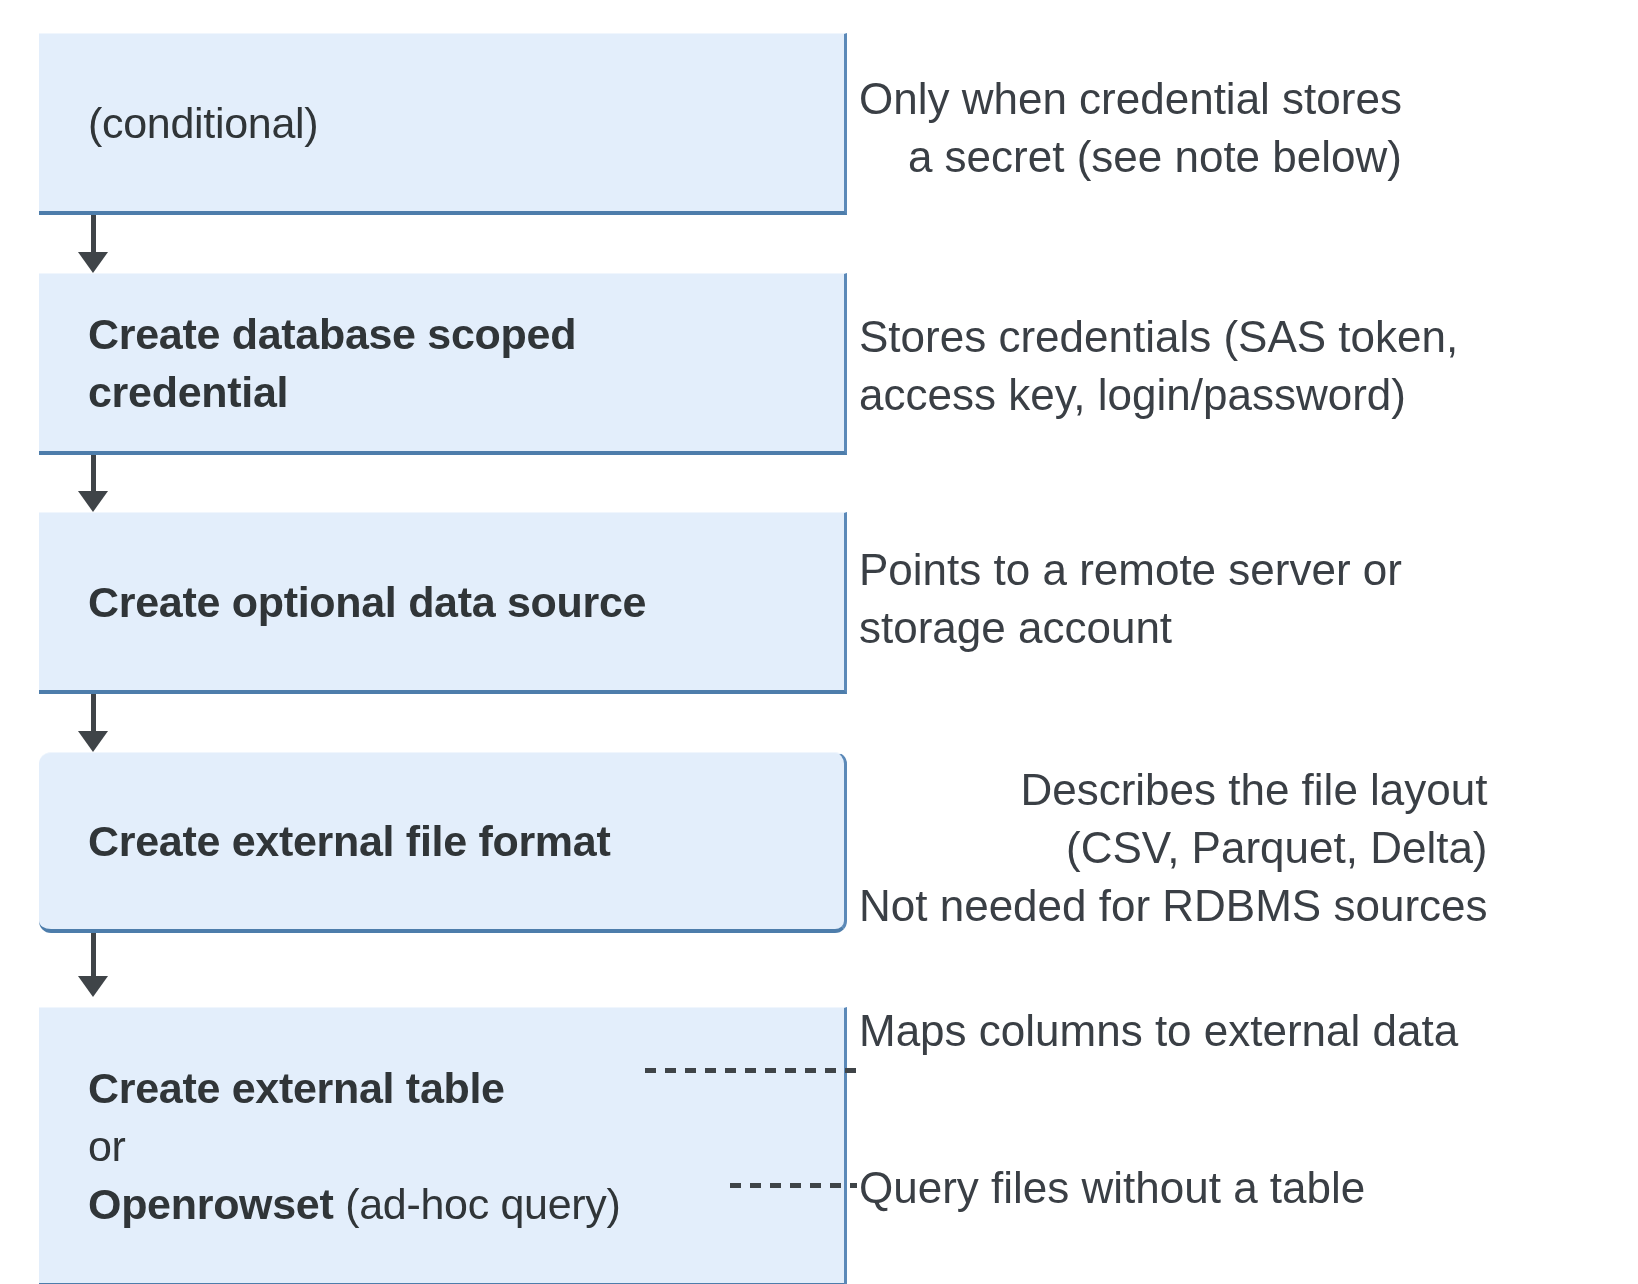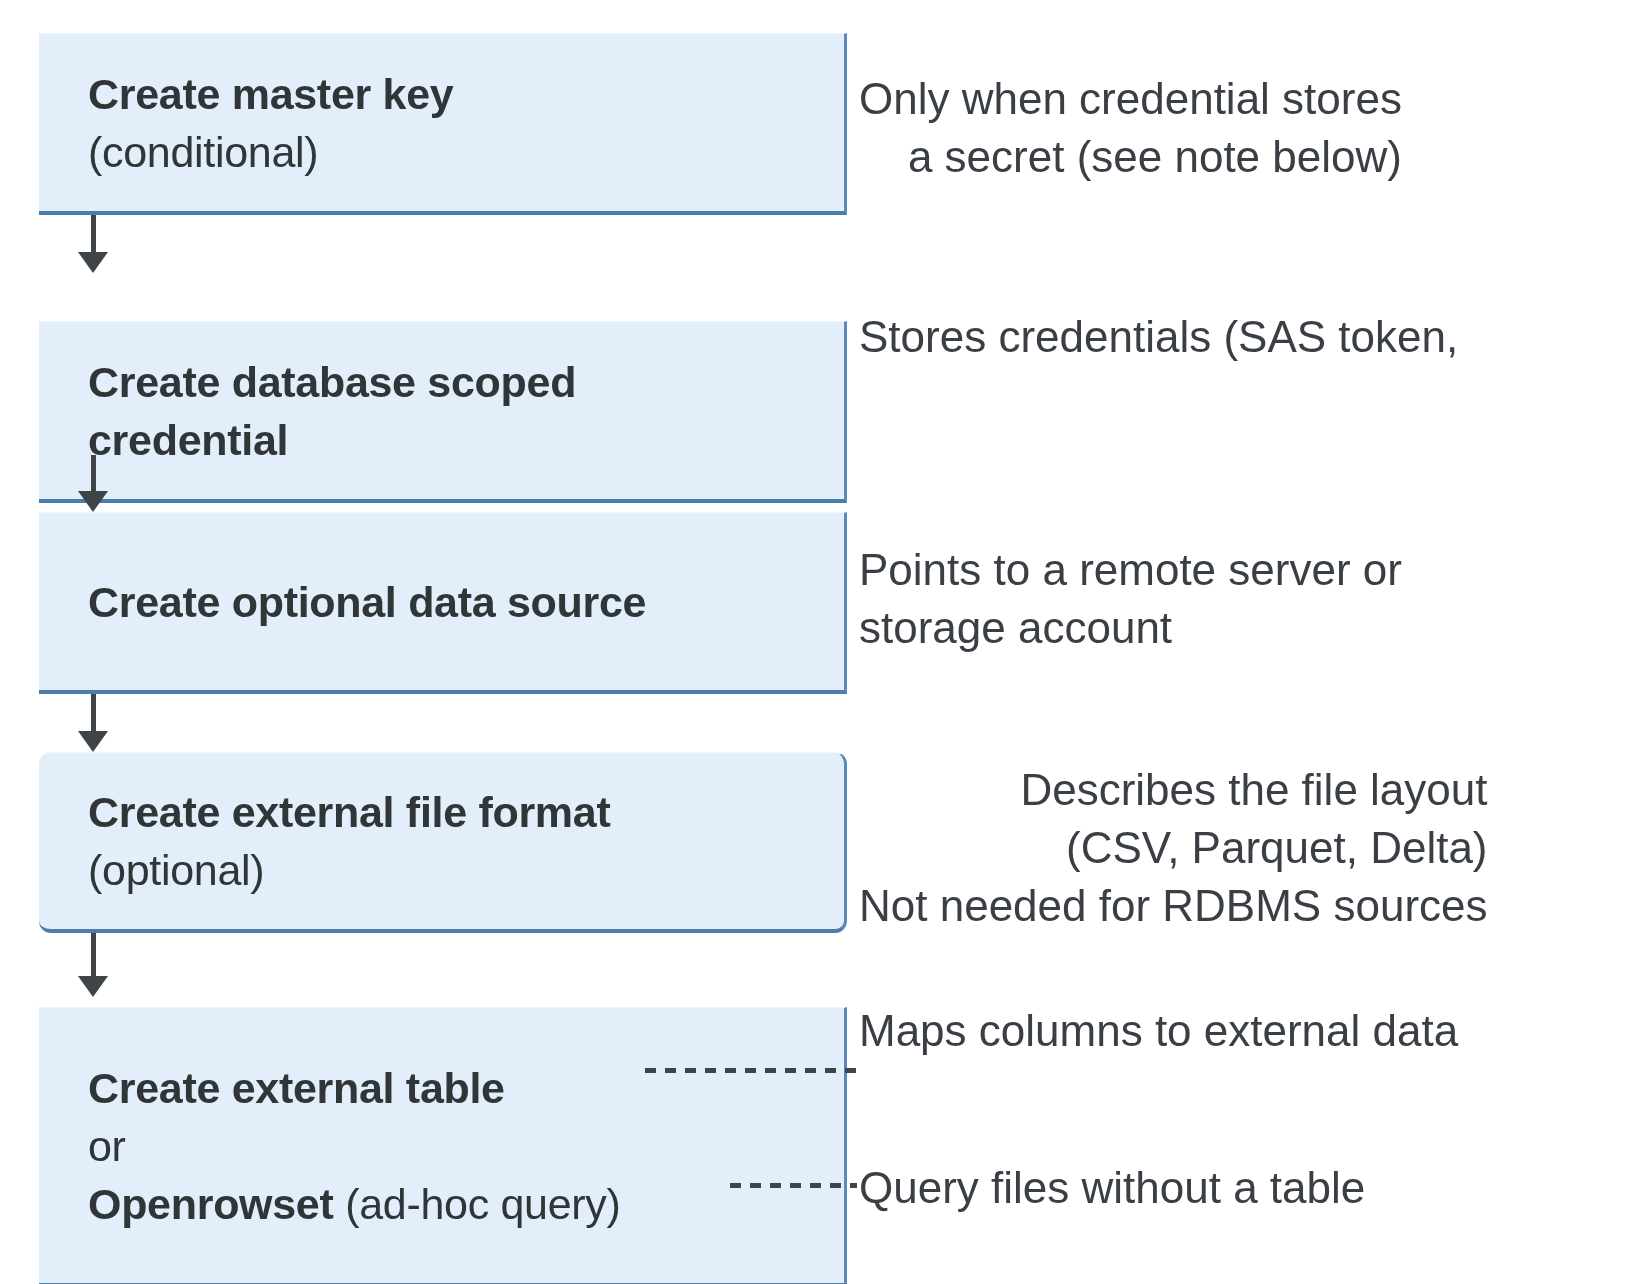--- a/index.html
+++ b/index.html
@@ -26,21 +26,21 @@
     border-right:3px solid var(--box-border-right);
     border-bottom:4px solid var(--box-border);
     border-top:1px solid #f0f6fd;
     display:flex;flex-direction:column;justify-content:center;
     padding-left:49px;
     font-size:43px;line-height:58px;
     color:var(--ink);
     letter-spacing:-0.3px;
   }
   .box1{top:33px;height:182px;}
-  .box2{top:273px;height:182px;margin-top:48px;}
+  .box2{top:273px;height:182px;}
   .box3{top:512px;height:182px;}
   .box4{top:752px;height:181px;border-radius:12px;}
   .box5{top:1007px;height:280px;}
   .bold{font-weight:700;}
   .boxline{white-space:pre-wrap;}
   .box2 .boxline{max-width:640px;}
   .arrow{position:absolute;left:78px;width:30px;display:flex;flex-direction:column;align-items:center;}
   .arrow .stem{width:5px;background:var(--arrow);flex:1 1 auto;}
   .arrow .head{
     width:0;height:0;flex:0 0 auto;
@@ -70,21 +70,20 @@
   }
   .dash1{left:645px;top:1068px;width:212px;}
   .dash2{left:730px;top:1183px;width:127px;}
 </style>
 </head>
 <body>
 
 <div class="canvas">
 
   <div class="box box1">
-    <div class="boxline bold">Create master key</div>
     <div class="boxline">(conditional)</div>
   </div>
 
   <div class="arrow arrow1">
     <div class="stem"></div>
     <div class="head"></div>
   </div>
 
   <div class="box box2">
     <div class="boxline bold">Create database scoped credential</div>
@@ -99,21 +98,20 @@
     <div class="boxline bold">Create optional data source</div>
   </div>
 
   <div class="arrow arrow3">
     <div class="stem"></div>
     <div class="head"></div>
   </div>
 
   <div class="box box4">
     <div class="boxline bold">Create external file format</div>
-    <div class="boxline">(optional)</div>
   </div>
 
   <div class="arrow arrow4">
     <div class="stem"></div>
     <div class="head"></div>
   </div>
 
   <div class="box box5">
     <div class="boxline bold">Create external table</div>
     <div class="boxline">or</div>
@@ -123,20 +121,21 @@
   <div class="dash dash1"></div>
   <div class="dash dash2"></div>
 
   <div class="note note1">
     <div>Only when credential stores</div>
     <div>a secret (see note below)</div>
   </div>
 
   <div class="note note2">
     <div>Stores credentials (SAS token,</div>
+    <div>access key, login/password)</div>
   </div>
 
   <div class="note note3">
     <div>Points to a remote server or</div>
     <div>storage account</div>
   </div>
 
   <div class="note note4">
     <div>Describes the file layout</div>
     <div>(CSV, Parquet, Delta)</div>

